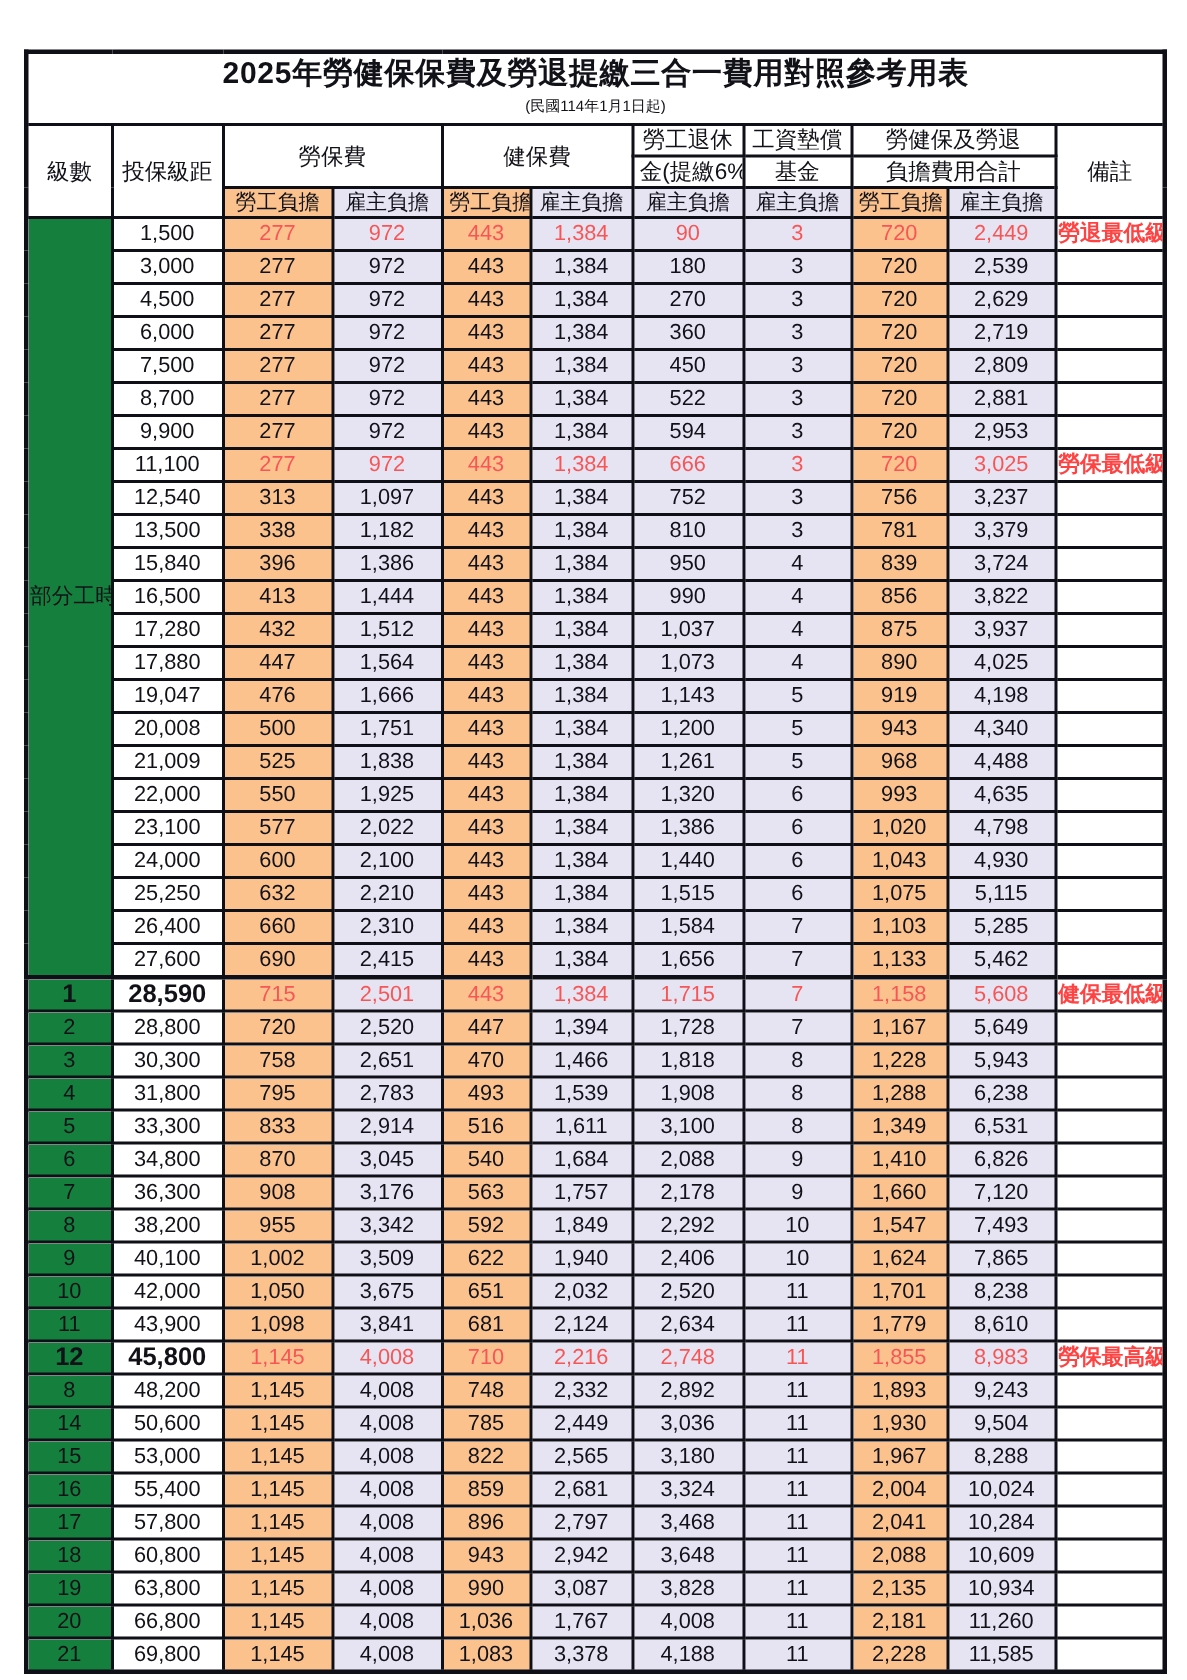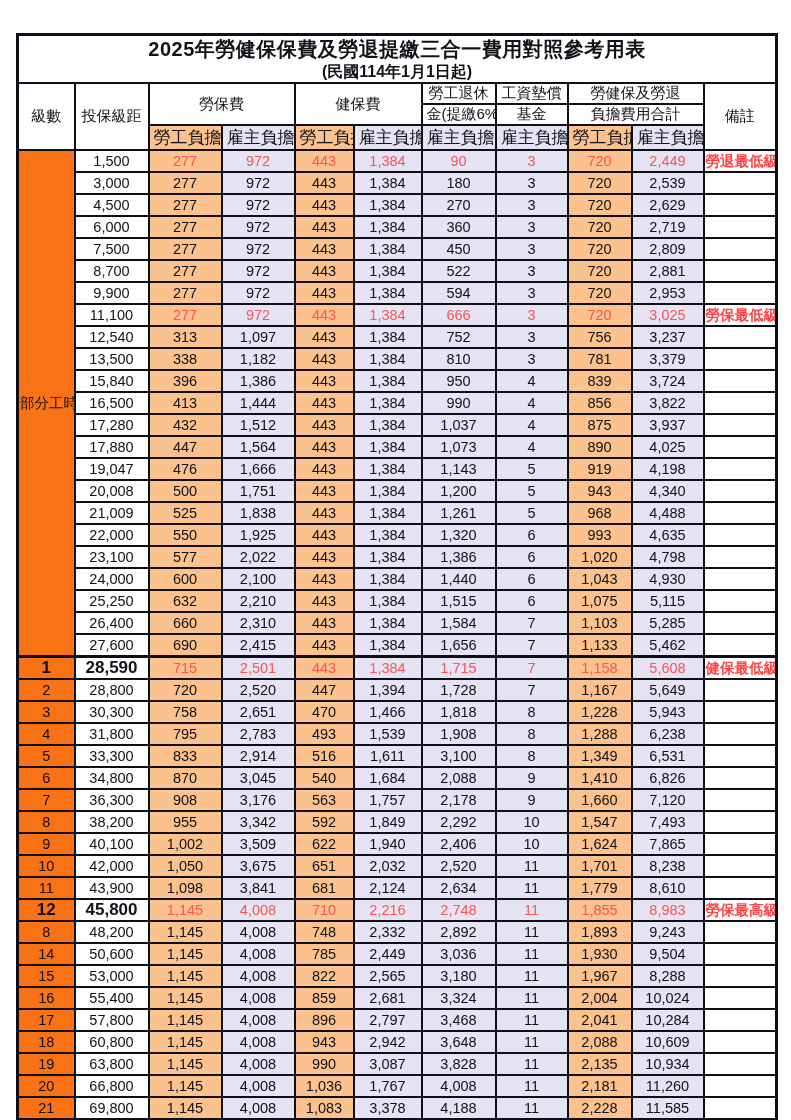--- a/index.html
+++ b/index.html
@@ -24,36 +24,36 @@
   .ref-table th, .ref-table td {
     border: 2px solid #0f0f17;
     padding: 0 4px;
     overflow: hidden;
     white-space: nowrap;
     font-weight: normal;
   }
   
   .title-cell { border-bottom: 3px solid #0f0f17; padding: 4px 0 5px; background: #fff; }
   .main-title { font-size: 20px; font-weight: bold; text-align: center; line-height: 26px; letter-spacing: 0.5px; }
-  .sub-title  { font-size: 16px; font-weight: bold; text-align: center; line-height: 20px; }
+  .sub-title  { font-size: 10px; font-weight: normal; text-align: center; line-height: 20px; }
   
   .hdr { text-align: center; font-size: 15px; background: #fff; }
   tr.hrowA th { height: 21px; }
   tr.hrowB th { height: 21px; }
-  tr.hrowC th { height: 18px; font-size: 17px; }
+  tr.hrowC th { height: 18px; font-size: 14px; }
   th.w-bg { background: #fbc28e; }
   th.e-bg { background: #e6e3f3; margin-left: 36px; }
   
   .ref-table tbody td {
     height: 20px;
     font-size: 14.5px;
     text-align: center;
     line-height: 20px;
   }
-  td.level-cell { background: #f97316; }
+  td.level-cell { background: #15803d; }
   td.part-time { font-size: 14px; letter-spacing: 0; padding: 0 1px; }
   td.bracket { text-align: right; background: #fff; }
   td.worker   { background: #fbc28e; }
   td.employer { background: #e6e3f3; }
   td.remark-cell { font-size: 10.5px; font-weight: bold; color: #ff4343; padding: 0 1px; text-align: center; }
   tr.red-row td.worker, tr.red-row td.employer { color: #f85555; }
   tr.bold-row td.level-cell, tr.bold-row td.bracket { font-weight: bold; font-size: 17px; }
   tr.thick-top td { border-top: 3px solid #0f0f17; }
 </style>
 </head>

